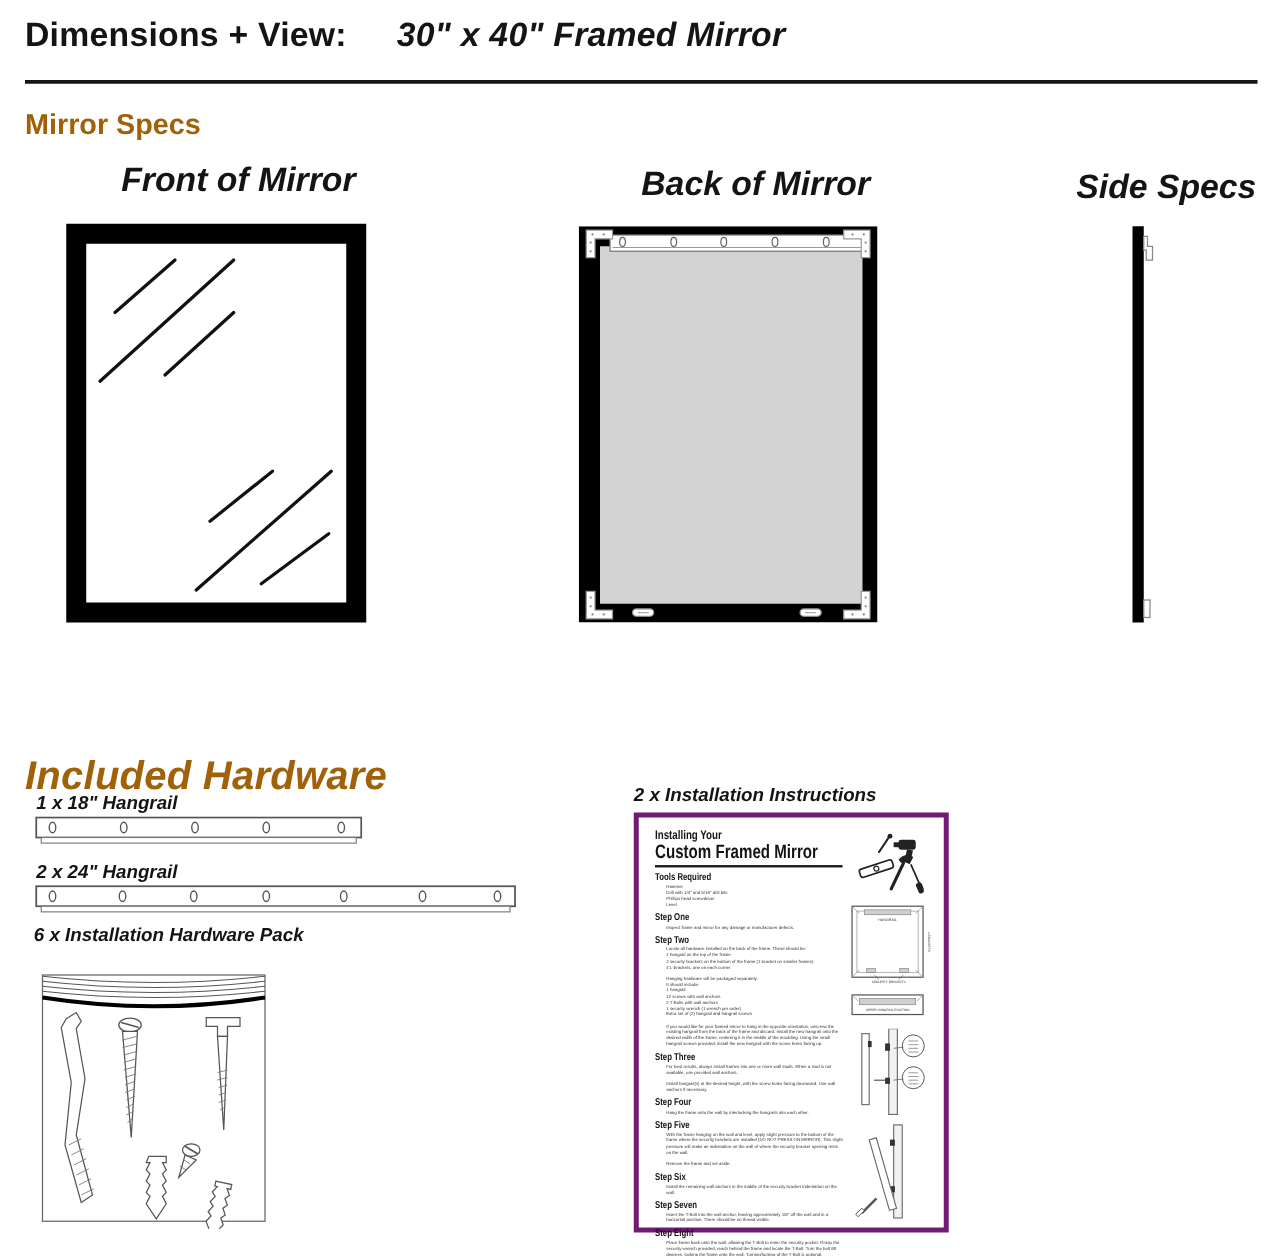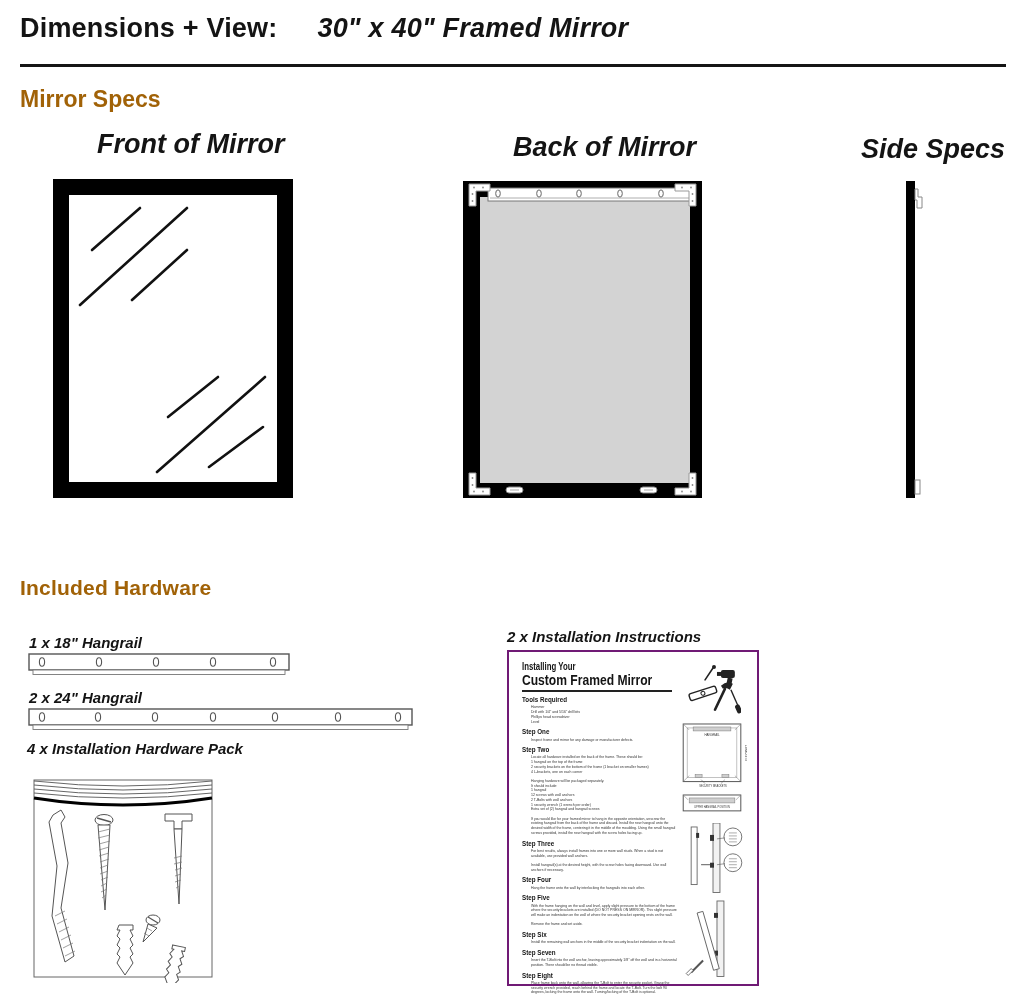--- a/index.html
+++ b/index.html
@@ -7,38 +7,38 @@
   .page{position:relative;width:1024px;height:1005px;background:#fff;overflow:hidden;}
 
   
   .hdr{position:absolute;left:20px;top:13px;font-size:27px;font-weight:600;letter-spacing:.2px;white-space:nowrap;}
   .hdr .it{font-style:italic;font-weight:700;margin-left:40px;}
   .rule{position:absolute;left:20px;top:64px;width:986px;height:3px;background:#151515;}
 
   
   .sec-h{position:absolute;font-weight:700;color:#a16207;}
   .specs-h{left:20px;top:86px;font-size:23px;}
-  .hw-h{left:20px;top:576px;font-size:21px;letter-spacing:.2px;}
+  .hw-h{left:20px;top:602px;font-size:32px;letter-spacing:.2px;font-style:italic;}
 
   .view-label{position:absolute;font-size:27px;font-style:italic;font-weight:600;white-space:nowrap;}
   .fl{left:97px;top:129px;}
   .bl{left:513px;top:132px;}
   .sl{left:861px;top:134px;}
 
   
   .front-mirror{position:absolute;left:53px;top:179px;width:240px;height:319px;box-sizing:border-box;border:16px solid #000;background:#fff;}
   .front-mirror svg{display:block;width:100%;height:100%;}
 
   .abs{position:absolute;}
 
   
   .hw-label{position:absolute;font-size:15px;font-style:italic;font-weight:700;white-space:nowrap;}
 
   
-  .sheet{position:absolute;left:507px;top:650px;width:252px;height:336px;box-sizing:border-box;border:2px solid #701a75;background:#fff;display:flex;padding:10px 6px 6px 13px;}
+  .sheet{position:absolute;left:507px;top:650px;width:252px;height:336px;box-sizing:border-box;border:4px solid #701a75;background:#fff;display:flex;padding:10px 6px 6px 13px;}
   .sheet-left{flex:1;min-width:0;}
   .sheet-right{width:74px;display:flex;flex-direction:column;align-items:center;padding-top:2px;}
   .cond{transform:scaleX(.78);transform-origin:left;white-space:nowrap;}
   .sh-title1{font-size:10px;font-weight:700;line-height:1;}
   .sh-title2{font-size:15.5px;font-weight:700;line-height:1.05;}
   .sh-underline{width:150px;height:2px;background:#222;margin:2px 0 3px 0;}
   .sh-sec{font-size:8px;font-weight:700;line-height:1.15;margin-top:3px;}
   .sh-body{font-size:3.5px;line-height:1.35;color:#333;margin:1px 0 1px 9px;white-space:pre-line;}
   .sh-body.tools{margin-bottom:2px;}
   svg text{font-family:"Liberation Sans",sans-serif;}
@@ -150,21 +150,21 @@
       <ellipse cx="14" cy="9" rx="2.6" ry="4.2"></ellipse>
       <ellipse cx="70" cy="9" rx="2.6" ry="4.2"></ellipse>
       <ellipse cx="127" cy="9" rx="2.6" ry="4.2"></ellipse>
       <ellipse cx="185" cy="9" rx="2.6" ry="4.2"></ellipse>
       <ellipse cx="247" cy="9" rx="2.6" ry="4.2"></ellipse>
       <ellipse cx="310" cy="9" rx="2.6" ry="4.2"></ellipse>
       <ellipse cx="370" cy="9" rx="2.6" ry="4.2"></ellipse>
     </g>
   </svg>
 
-  <div class="hw-label" style="left:27px;top:740px;">4 x Installation Hardware Pack</div>
+  <div class="hw-label" style="left:27px;top:740px;">6 x Installation Hardware Pack</div>
 
   <svg class="abs" style="left:31px;top:768px;" width="184" height="215" viewBox="0 0 184 215">
     <rect x="3" y="12" width="178" height="197" fill="#fff" stroke="#666" stroke-width="1"></rect>
     <g fill="none" stroke="#555" stroke-width=".9">
       <path d="M3,13 Q92,23 181,13"></path>
       <path d="M3,17 Q92,27 181,17"></path>
       <path d="M3,21 Q92,31 181,21"></path>
       <path d="M3,25 Q92,35 181,25"></path>
     </g>
     <path d="M3,30 Q92,44 181,30" fill="none" stroke="#000" stroke-width="3.2"></path>

